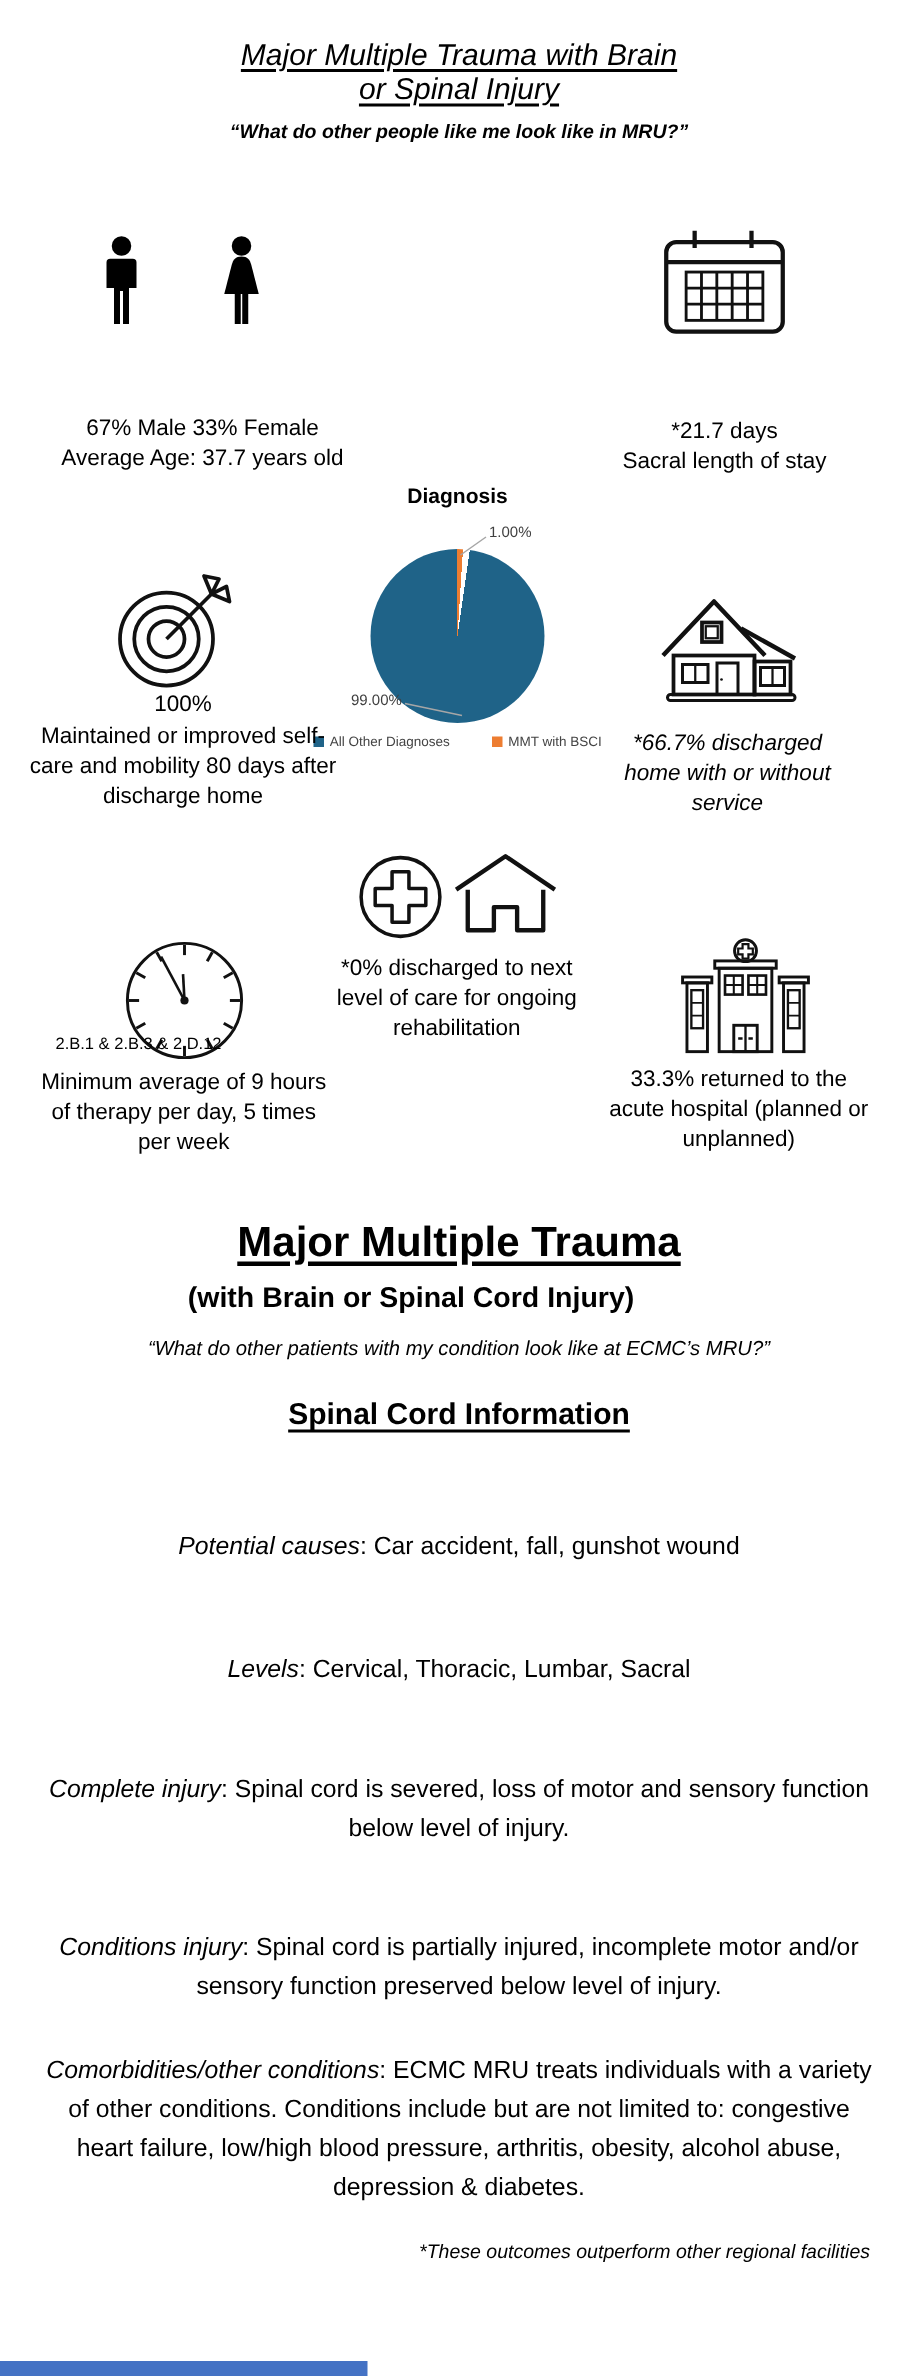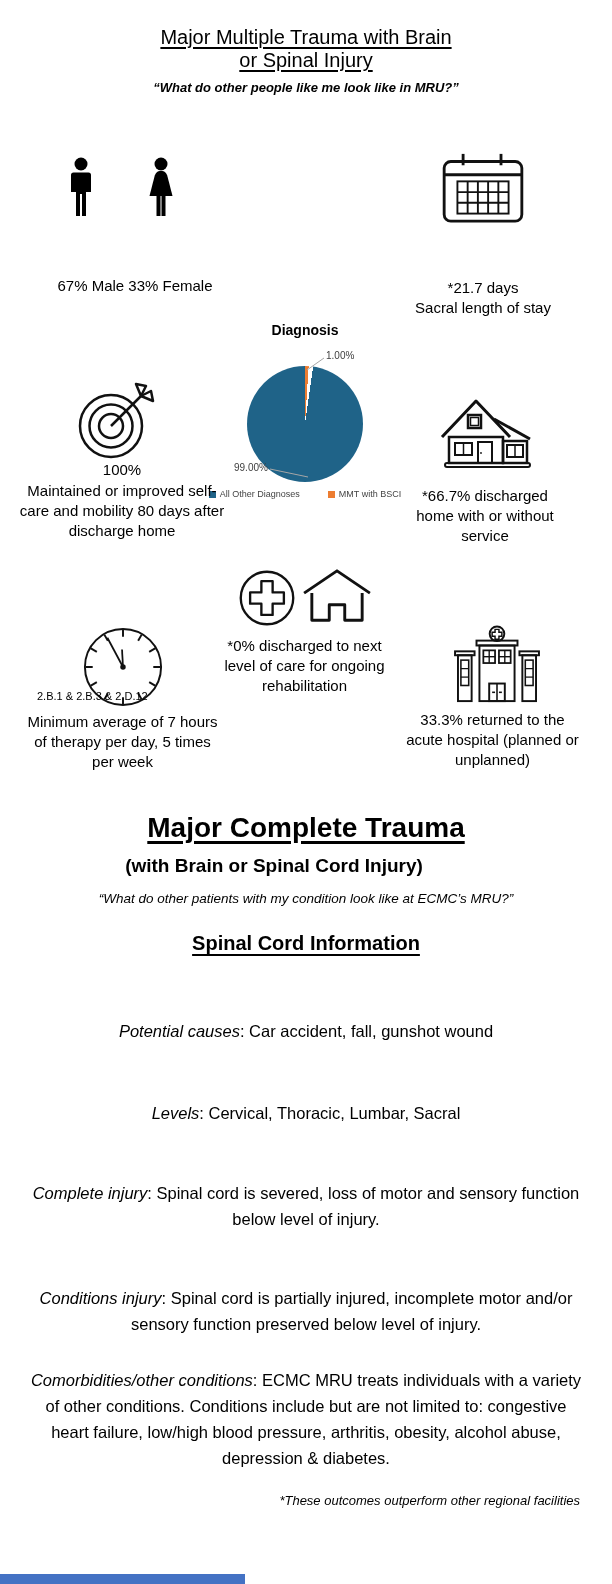--- a/index.html
+++ b/index.html
@@ -1,21 +1,21 @@
 <!DOCTYPE html>
 <html><head>
 <meta charset="utf-8">
 <style>
   html,body { margin:0; padding:0; }
   body { background:#ffffff; font-family:"Liberation Sans", sans-serif; color:#000; }
   .page { position:relative; width:612px; height:1584px; background:#fff; overflow:hidden; margin:0 auto; }
 
   
   .hdr-title { position:absolute; top:26px; left:0; width:612px; text-align:center;
-               font-size:20px; line-height:23px; font-weight:400; }
+               font-size:20px; line-height:23px; font-weight:400;font-style:italic; }
   .hdr-title span { text-decoration:underline; text-underline-offset:3px; text-decoration-thickness:1.5px; }
   .hdr-quote { position:absolute; top:80px; left:0; width:612px; text-align:center;
                font-size:13px; font-style:italic; font-weight:700; }
 
   
   .icon-abs { position:absolute; }
   svg { display:block; }
 
   .stat-text { position:absolute; text-align:center; font-size:15px; line-height:20px; }
   .gender-line span { display:inline-block; }
@@ -80,20 +80,21 @@
       <circle cx="16" cy="7" r="6.5" fill="#000"></circle>
       <path d="M16,14 c4,0 5.5,2 6.5,5.5 L27.5,39 h-23 L9.5,19.5 c1,-3.5 2.5,-5.5 6.5,-5.5 z" fill="#000"></path>
       <rect x="11.5" y="39" width="4" height="20" fill="#000"></rect>
       <rect x="16.5" y="39" width="4" height="20" fill="#000"></rect>
     </svg>
   </div>
   <div class="stat-text gender-line" style="left:35px; top:276px; width:200px;">
     <span>67% Male</span>
     <span>33% Female</span>
   </div>
+  <div class="stat-text" style="left:20px; top:296px; width:230px;">Average Age: 37.7 years old</div>
 
   <div class="icon-abs" style="left:441px; top:152px;">
     <svg width="84" height="72" viewBox="0 0 88 76">
       <rect x="3" y="10" width="82" height="63" rx="7" fill="none" stroke="#111" stroke-width="3"></rect>
       <line x1="23" y1="2" x2="23" y2="14" stroke="#111" stroke-width="3"></line>
       <line x1="63" y1="2" x2="63" y2="14" stroke="#111" stroke-width="3"></line>
       <line x1="3" y1="24" x2="85" y2="24" stroke="#111" stroke-width="3"></line>
       <rect x="17" y="31" width="54" height="34" fill="none" stroke="#111" stroke-width="2"></rect>
       <path d="M27.8,31 v34 M38.6,31 v34 M49.4,31 v34 M60.2,31 v34 M17,42.3 h54 M17,53.6 h54" fill="none" stroke="#111" stroke-width="2"></path>
     </svg>
@@ -145,21 +146,21 @@
       <rect x="34.5" y="22.5" width="8" height="8" fill="none" stroke="#111" stroke-width="1.5"></rect>
       <rect x="19" y="48" width="17" height="12" fill="none" stroke="#111" stroke-width="2"></rect>
       <line x1="27.5" y1="48" x2="27.5" y2="60" stroke="#111" stroke-width="1.5"></line>
       <rect x="42" y="47" width="14" height="21" fill="none" stroke="#111" stroke-width="2"></rect>
       <circle cx="45" cy="58" r="0.9" fill="#111"></circle>
       <rect x="71" y="50" width="16" height="12" fill="none" stroke="#111" stroke-width="2"></rect>
       <line x1="79" y1="50" x2="79" y2="62" stroke="#111" stroke-width="1.5"></line>
       <rect x="9" y="68" width="85" height="4" rx="2" fill="none" stroke="#111" stroke-width="2"></rect>
     </svg>
   </div>
-  <div class="stat-text" style="left:405px; top:486px; width:160px;">*66.7% discharged home with or without service</div>
+  <div class="stat-text" style="left:405px; top:486px; width:160px;font-style:italic;">*66.7% discharged home with or without service</div>
 
   <div class="icon-abs" style="left:237px; top:568px;">
     <svg width="60" height="60" viewBox="0 0 64 64">
       <circle cx="32" cy="32" r="28" fill="none" stroke="#111" stroke-width="2.5"></circle>
       <path d="M26,14 h12 v12 h12 v12 h-12 v12 h-12 v-12 h-12 v-12 h12 z" fill="none" stroke="#111" stroke-width="2.5" stroke-linejoin="round"></path>
     </svg>
   </div>
   <div class="icon-abs" style="left:300px; top:566px;">
     <svg width="74" height="60" viewBox="0 0 76 62">
       <path d="M4,28 L38,5 L72,28" fill="none" stroke="#111" stroke-width="3" stroke-linejoin="round"></path>
@@ -184,21 +185,21 @@
           <line x1="68.8" y1="26.5" x2="74.9" y2="23"></line>
         <line x1="23" y1="74.9" x2="26.5" y2="68.8"></line>
           <line x1="57.5" y1="15.2" x2="61" y2="9.1"></line>
       </g>
       <line x1="42" y1="42" x2="26" y2="12" stroke="#111" stroke-width="1.8"></line>
       <line x1="42" y1="42" x2="41" y2="24" stroke="#111" stroke-width="1.8"></line>
       <circle cx="42" cy="42" r="2.8" fill="#111"></circle>
     </svg>
   </div>
   <div class="therapy-ref">2.B.1 &amp; 2.B.3 &amp; 2.D.12</div>
-  <div class="stat-text" style="left:25px; top:712px; width:195px;">Minimum average of 7 hours of therapy per day, 5 times per week</div>
+  <div class="stat-text" style="left:25px; top:712px; width:195px;">Minimum average of 9 hours of therapy per day, 5 times per week</div>
 
   <div class="icon-abs" style="left:450px; top:625px;">
     <svg width="94" height="80" viewBox="0 0 96 82">
       <circle cx="48" cy="9" r="7.5" fill="none" stroke="#111" stroke-width="2"></circle>
       <path d="M46,4.5 h4 v3 h3 v4 h-3 v3 h-4 v-3 h-3 v-4 h3 z" fill="none" stroke="#111" stroke-width="1.5"></path>
       <rect x="27" y="16" width="42" height="5" fill="none" stroke="#111" stroke-width="2"></rect>
       <rect x="30" y="21" width="36" height="57" fill="none" stroke="#111" stroke-width="2"></rect>
       <rect x="34" y="26" width="12" height="13" fill="none" stroke="#111" stroke-width="1.8"></rect>
       <line x1="40" y1="26" x2="40" y2="39" stroke="#111" stroke-width="1.4"></line>
       <line x1="34" y1="32.5" x2="46" y2="32.5" stroke="#111" stroke-width="1.4"></line>
@@ -216,21 +217,21 @@
       <line x1="11" y1="53.4" x2="19" y2="53.4" stroke="#111" stroke-width="1.3"></line>
       <rect x="71" y="27" width="20" height="4" fill="none" stroke="#111" stroke-width="2"></rect>
       <rect x="74" y="31" width="14" height="47" fill="none" stroke="#111" stroke-width="2"></rect>
       <rect x="77" y="36" width="8" height="26" fill="none" stroke="#111" stroke-width="1.6"></rect>
       <line x1="77" y1="44.7" x2="85" y2="44.7" stroke="#111" stroke-width="1.3"></line>
       <line x1="77" y1="53.4" x2="85" y2="53.4" stroke="#111" stroke-width="1.3"></line>
     </svg>
   </div>
   <div class="stat-text" style="left:405px; top:710px; width:175px;">33.3% returned to the acute hospital (planned or unplanned)</div>
 
-  <div class="big-title"><span>Major Complete Trauma</span></div>
+  <div class="big-title"><span>Major Multiple Trauma</span></div>
   <div class="big-sub">(with Brain or Spinal Cord Injury)</div>
   <div class="mid-quote">“What do other patients with my condition look like at ECMC’s MRU?”</div>
   <div class="sci-heading"><span>Spinal Cord Information</span></div>
 
   <p class="body-par" style="top:1018px;"><em>Potential causes</em><span>: Car accident, fall, gunshot wound</span></p>
 
   <p class="body-par" style="top:1100px;"><em>Levels</em><span>: Cervical, Thoracic, Lumbar, Sacral</span></p>
 
   <p class="body-par" style="top:1180px;"><em>Complete injury</em><span>: Spinal cord is severed, loss of motor and sensory function below level of injury.</span></p>
 

